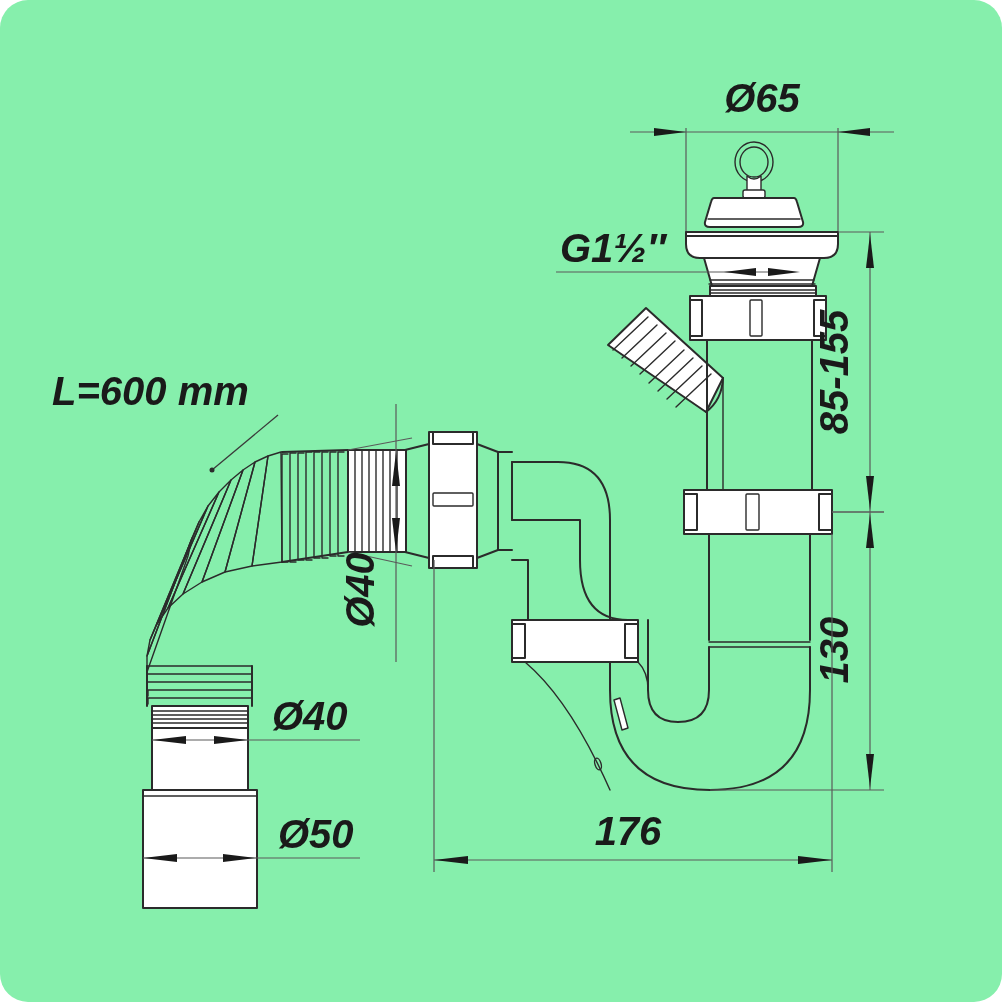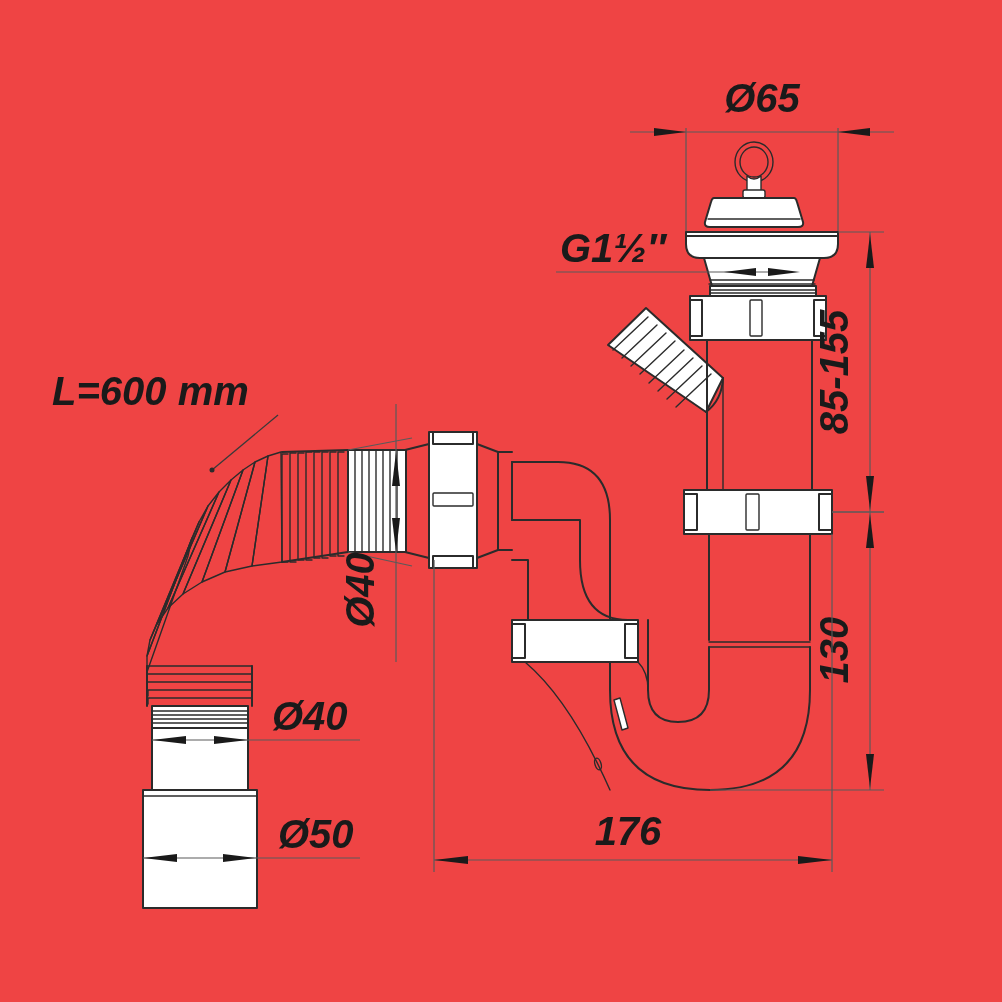--- a/index.html
+++ b/index.html
@@ -10,21 +10,22 @@
   body {
     width: 1002px;
     height: 1002px;
     overflow: hidden;
     font-family: "Liberation Sans", sans-serif;
   }
   #drawing-root {
     position: relative;
     width: 1002px;
     height: 1002px;
-    background: #ef4444;
+    background: #86efac;
+    border-radius: 28px;
   }
   svg.tech-drawing {
     display: block;
     width: 1002px;
     height: 1002px;
   }
   .part-line {
     fill: none;
     stroke: #2b2b2b;
     stroke-width: 2;

